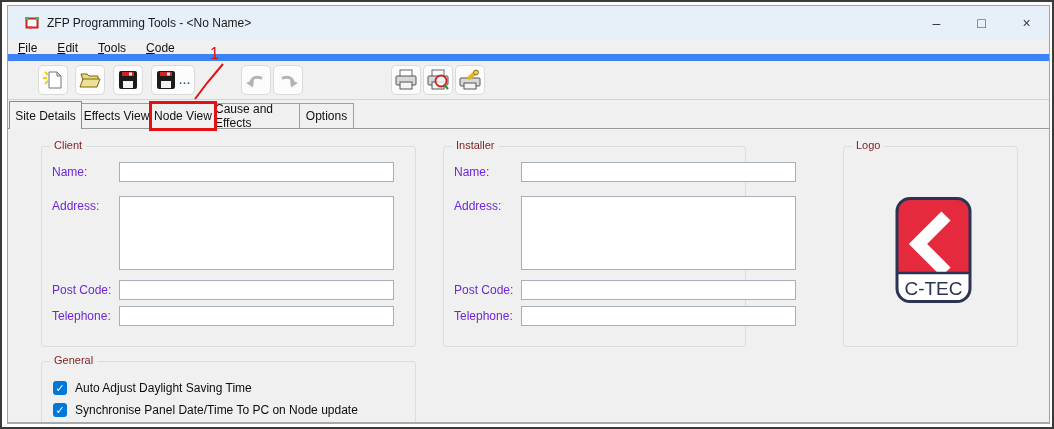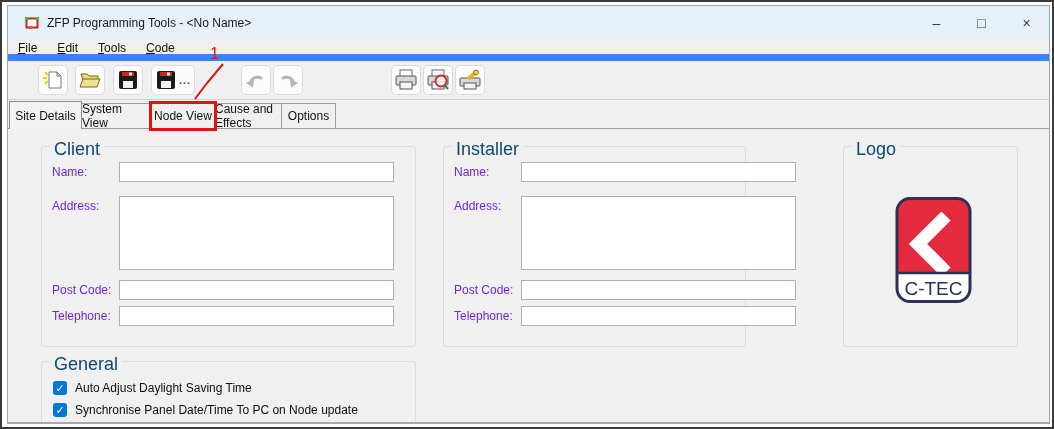--- a/index.html
+++ b/index.html
@@ -36,29 +36,29 @@
   .ellipsis { font-size:11px; font-weight:bold; color:#2b5a8a; margin-left:2px; letter-spacing:1px; }
 
   
   .tabbar { height:29px; position:relative; display:flex; align-items:flex-end;
             padding-left:1px; background:#f0f0f0; border-bottom:1px solid #9a9a9a; }
   .tab { height:25px; margin-top:3px; border:1px solid #9f9f9f; border-bottom:none;
          background:#f0f0f0; font-size:12px; color:#111; display:flex; align-items:center;
          justify-content:center; margin-right:-1px; position:relative; }
   .tab.active { height:28px; background:#f2f2f2; border-color:#8a8a8a; z-index:2;
                 margin-bottom:-1px;margin-top:6px; }
-  .t0{width:73px;} .t1{width:71px;} .t2{width:64px;} .t3{width:68px;} .t4{width:55px;}
+  .t0{width:73px;} .t1{width:71px;} .t2{width:64px;} .t3{width:86px;} .t4{width:55px;}
   .anno-rect { position:absolute; inset:-3px; border:3px solid #e01212; z-index:40;
                pointer-events:none; }
 
   
   .content { position:relative; height:293px; background:#f0f0f0; overflow:hidden; }
   .grp { position:absolute; border:1px solid #dcdcdc; border-radius:3px; background:#f0f0f0; }
   .grp-title { position:absolute; top:-8px; left:8px; padding:0 4px; background:#f0f0f0;
-               font-size:18px; color:#0c4a6e; }
+               font-size:11px; color:#7f1d1d; }
   .g-client   { left:33px;  top:17px;  width:375px; height:201px; }
   .g-installer{ left:435px; top:17px;  width:303px; height:201px; }
   .g-logo     { left:835px; top:17px;  width:175px; height:201px; }
   .g-general  { left:33px;  top:232px; width:375px; height:90px; }
 
   .flabel { position:absolute; left:10px; font-size:12px; color:#6d28d9; }
   .finput { position:absolute; left:77px; width:275px; height:20px; border:1px solid #a7b0b8;
             background:#ffffff; font-size:12px; font-family:"Liberation Sans",sans-serif;
             padding:0 4px; }
   .farea  { position:absolute; left:77px; width:275px; height:74px; border:1px solid #a7b0b8;
@@ -174,21 +174,21 @@
           <rect x="2" y="9" width="20" height="8" rx="1" fill="#d8d8d8" stroke="#555555"></rect>
           <rect x="6" y="14" width="12" height="6" fill="#f4f4f4" stroke="#555555"></rect>
           <path d="M10 10 l8 -7" stroke="#e4b71c" stroke-width="4"></path>
           <circle cx="18" cy="3.5" r="2.4" fill="#f0d060" stroke="#8a6d00"></circle>
         </svg>
       </div>
     </div>
 
     <div class="tabbar">
       <div class="tab active t0">Site Details</div>
-      <div class="tab t1">System View</div>
+      <div class="tab t1">Effects View</div>
       <div class="tab t2">
         <span>Node View</span>
         <div class="anno-rect"></div>
       </div>
       <div class="tab t3">Cause and Effects</div>
       <div class="tab t4">Options</div>
     </div>
 
     <div class="content">
 

